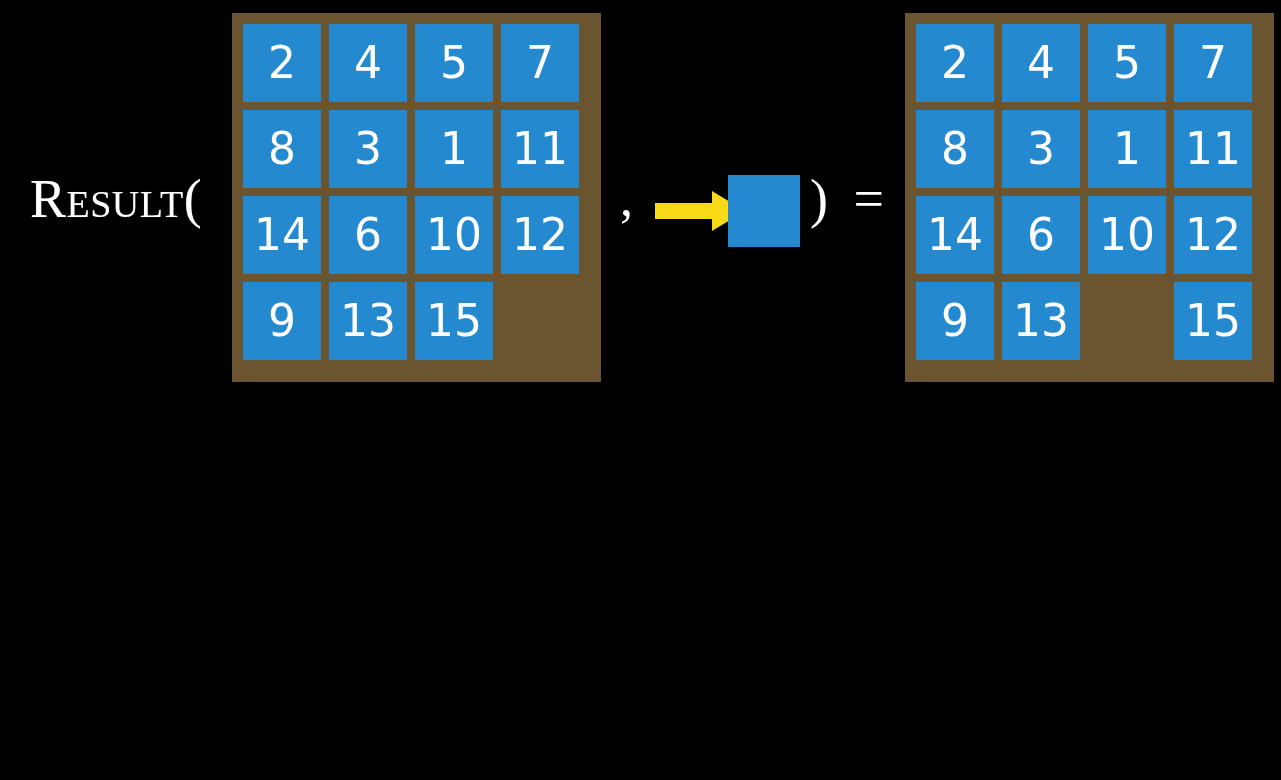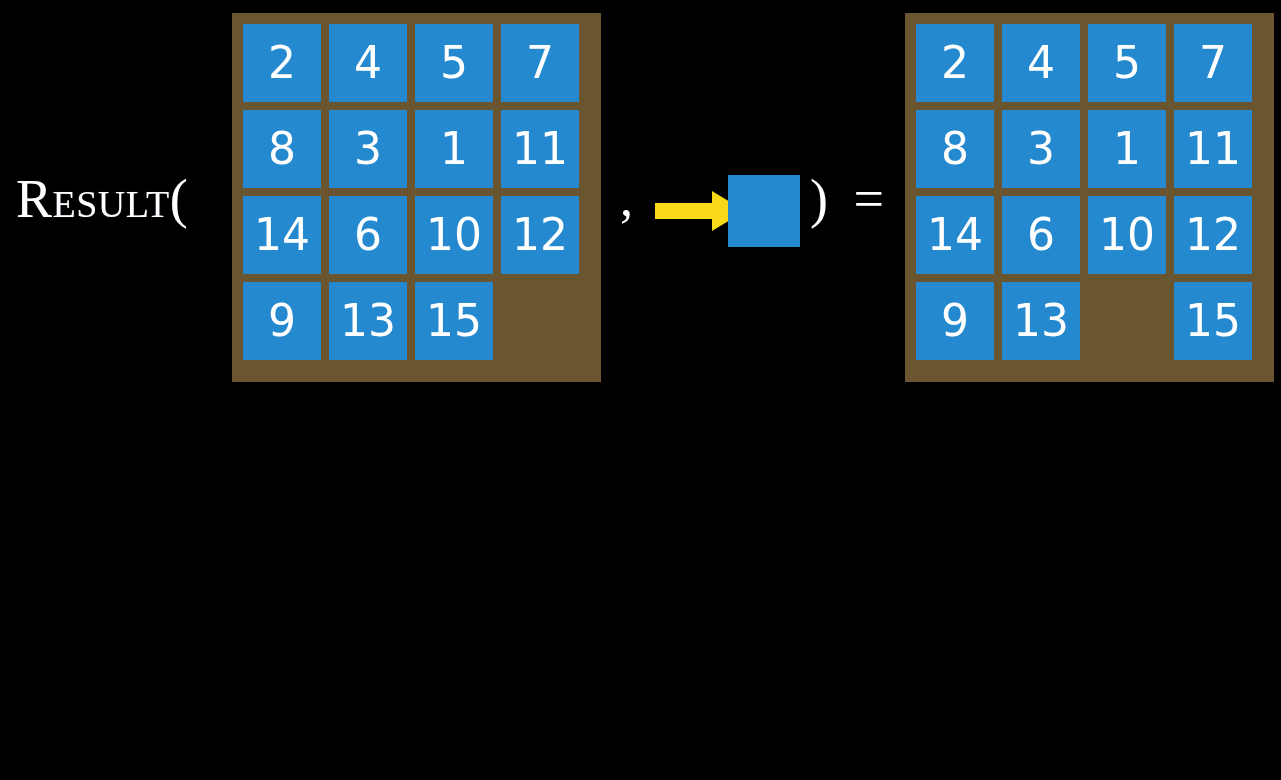--- a/index.html
+++ b/index.html
@@ -35,21 +35,21 @@
     position: absolute;
     color: #ffffff;
     font-family: "Liberation Serif", "DejaVu Serif", serif;
     font-variant: small-caps;
     font-size: 54px;
     line-height: 1;
     white-space: nowrap;
     letter-spacing: 0.5px;
     text-shadow: 0 0 1px rgba(120,150,200,0.55);
   }
-  .row-top .result-label    { left: 16px; top: 172px; }
+  .row-top .result-label    { left: 30px; top: 172px; }
 
   
   .comma {
     position: absolute;
     color: #ffffff;
     font-family: "Liberation Serif", "DejaVu Serif", serif;
     font-size: 52px;
     line-height: 1;
   }
   .row-top .comma    { left: 620px; top: 172px; }

